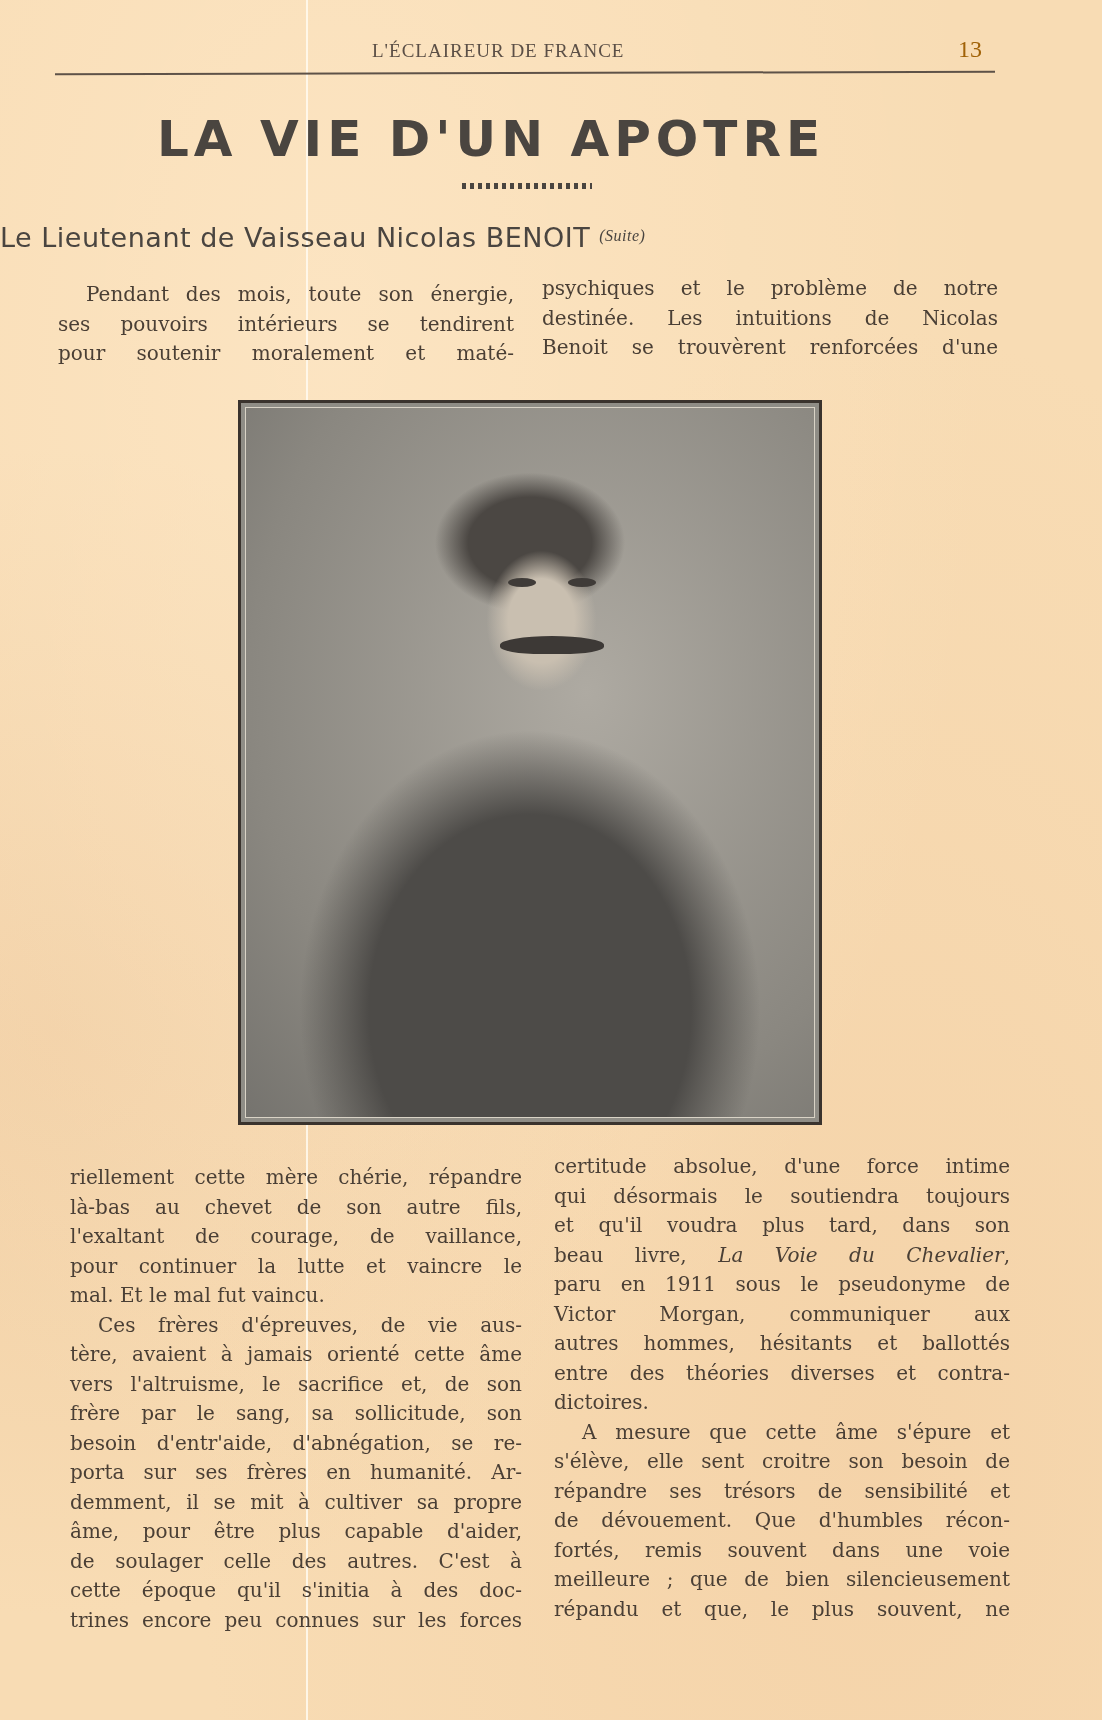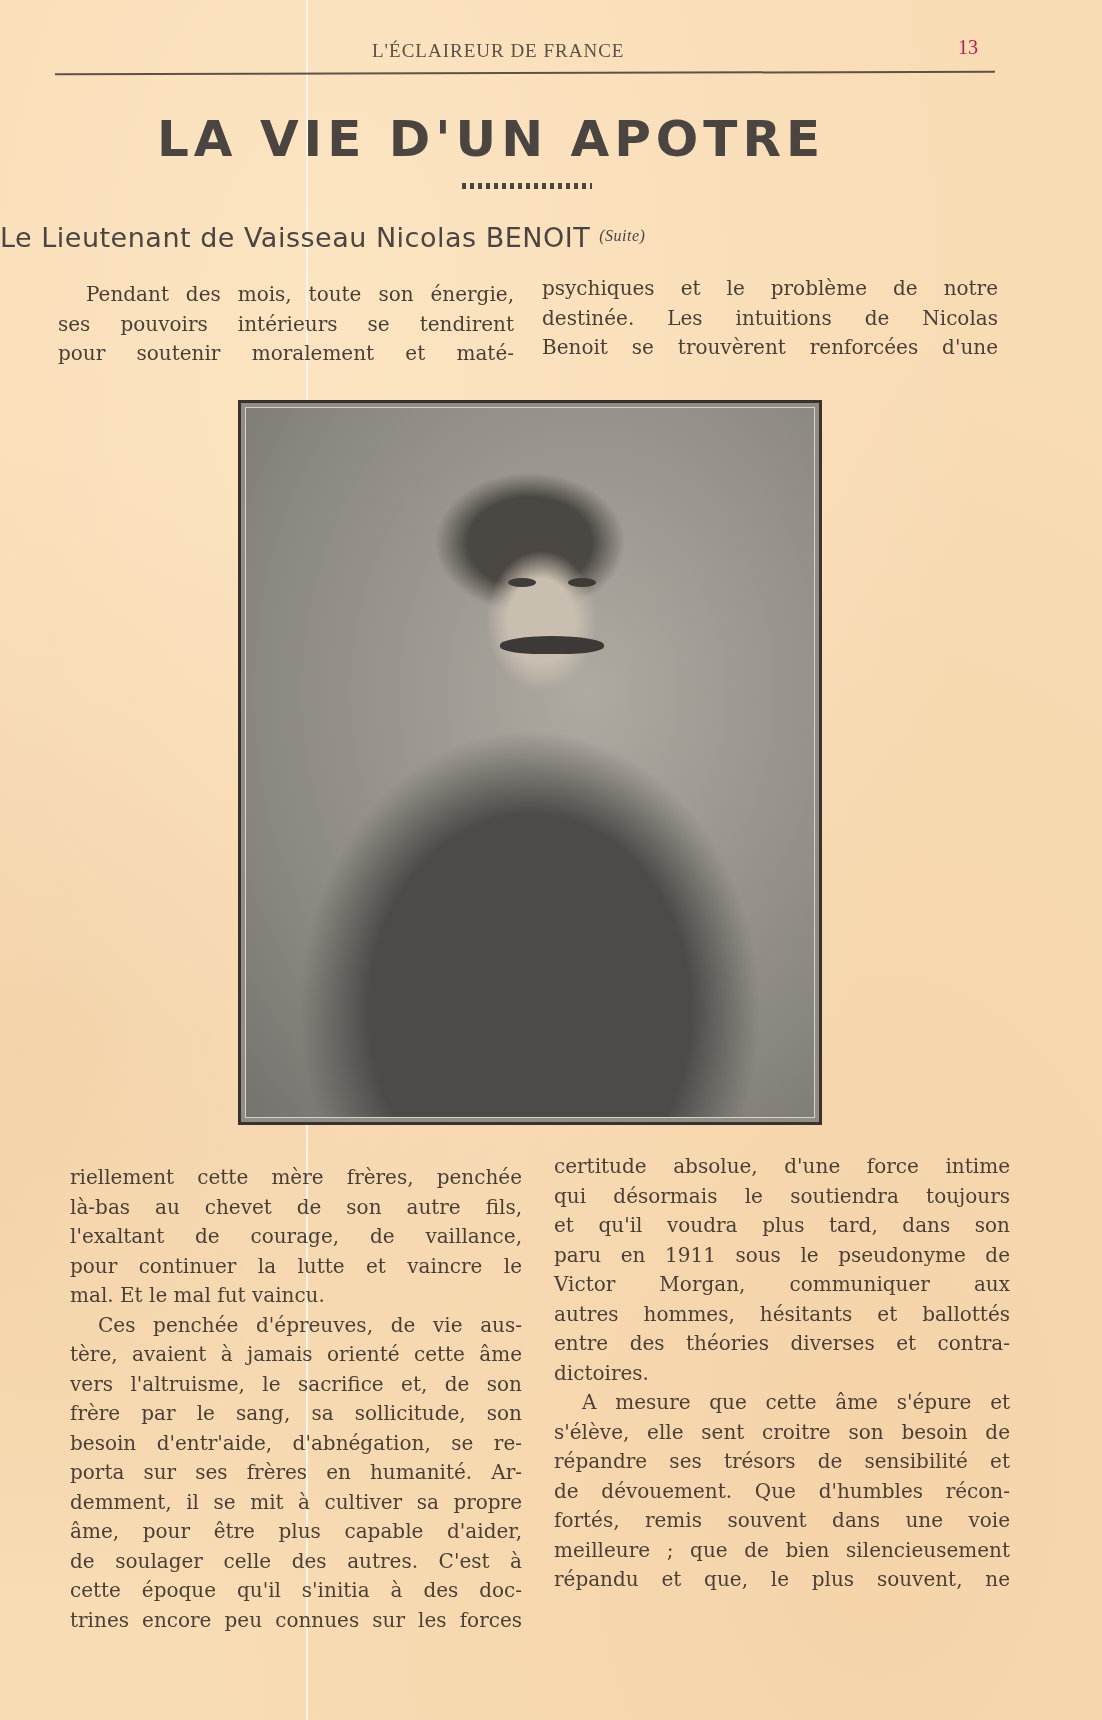--- a/index.html
+++ b/index.html
@@ -21,21 +21,21 @@
   .running-head {
     position: absolute; left: 0; top: 36px; width: 1102px; height: 30px; padding-left: 12px;
   }
   .running-title {
     position: absolute; left: 372px; top: 4px;
     font-family: "Liberation Serif", serif; font-size: 19px; letter-spacing: 1px;
     color: #5b4f46;
   }
   .page-number {
     position: absolute; left: 958px; top: 0px;
-    font-family: "Liberation Serif", serif; font-size: 20px; color: #be185d;
+    font-family: "Liberation Serif", serif; font-size: 24px; color: #a16207;
   }
   .head-rule {
     position: absolute; left: 55px; top: 72px; width: 940px; height: 2px;
     background: #5e5248; transform: rotate(-0.15deg);
   }
   .title {
     position: absolute; left: 0; top: 110px; width: 982px; text-align: center;
     font-family: "DejaVu Sans", sans-serif; font-weight: bold;
     font-size: 50px; letter-spacing: 5px; color: #4a4540;
   }
@@ -112,42 +112,43 @@
 
 <div class="photo-frame" title="Portrait of Lieutenant Nicolas Benoit">
   <div class="photo-inner">
     <div class="eye l"></div>
     <div class="eye r"></div>
     <div class="mustache"></div>
   </div>
 </div>
 
 <div class="col" style="left:70px; top:1163px; width:452px;">
-  <span class="line">riellement cette mère frères, penchée</span>
+  <span class="line">riellement cette mère chérie, répandre</span>
   <span class="line">là-bas au chevet de son autre fils,</span>
   <span class="line">l'exaltant de courage, de vaillance,</span>
   <span class="line">pour continuer la lutte et vaincre le</span>
   <span class="line last">mal. Et le mal fut vaincu.</span>
-  <span class="line indent">Ces penchée d'épreuves, de vie aus-</span>
+  <span class="line indent">Ces frères d'épreuves, de vie aus-</span>
   <span class="line">tère, avaient à jamais orienté cette âme</span>
   <span class="line">vers l'altruisme, le sacrifice et, de son</span>
   <span class="line">frère par le sang, sa sollicitude, son</span>
   <span class="line">besoin d'entr'aide, d'abnégation, se re-</span>
   <span class="line">porta sur ses frères en humanité. Ar-</span>
   <span class="line">demment, il se mit à cultiver sa propre</span>
   <span class="line">âme, pour être plus capable d'aider,</span>
   <span class="line">de soulager celle des autres. C'est à</span>
   <span class="line">cette époque qu'il s'initia à des doc-</span>
   <span class="line">trines encore peu connues sur les forces</span>
 </div>
 
 <div class="col" style="left:554px; top:1152px; width:456px;">
   <span class="line">certitude absolue, d'une force intime</span>
   <span class="line">qui désormais le soutiendra toujours</span>
   <span class="line">et qu'il voudra plus tard, dans son</span>
+  <span class="line" style="text-align-last: justify;"><span>beau livre,</span> <span class="italic">La Voie du Chevalier</span><span>,</span></span>
   <span class="line">paru en 1911 sous le pseudonyme de</span>
   <span class="line">Victor Morgan, communiquer aux</span>
   <span class="line">autres hommes, hésitants et ballottés</span>
   <span class="line">entre des théories diverses et contra-</span>
   <span class="line last">dictoires.</span>
   <span class="line indent">A mesure que cette âme s'épure et</span>
   <span class="line">s'élève, elle sent croitre son besoin de</span>
   <span class="line">répandre ses trésors de sensibilité et</span>
   <span class="line">de dévouement. Que d'humbles récon-</span>
   <span class="line">fortés, remis souvent dans une voie</span>

